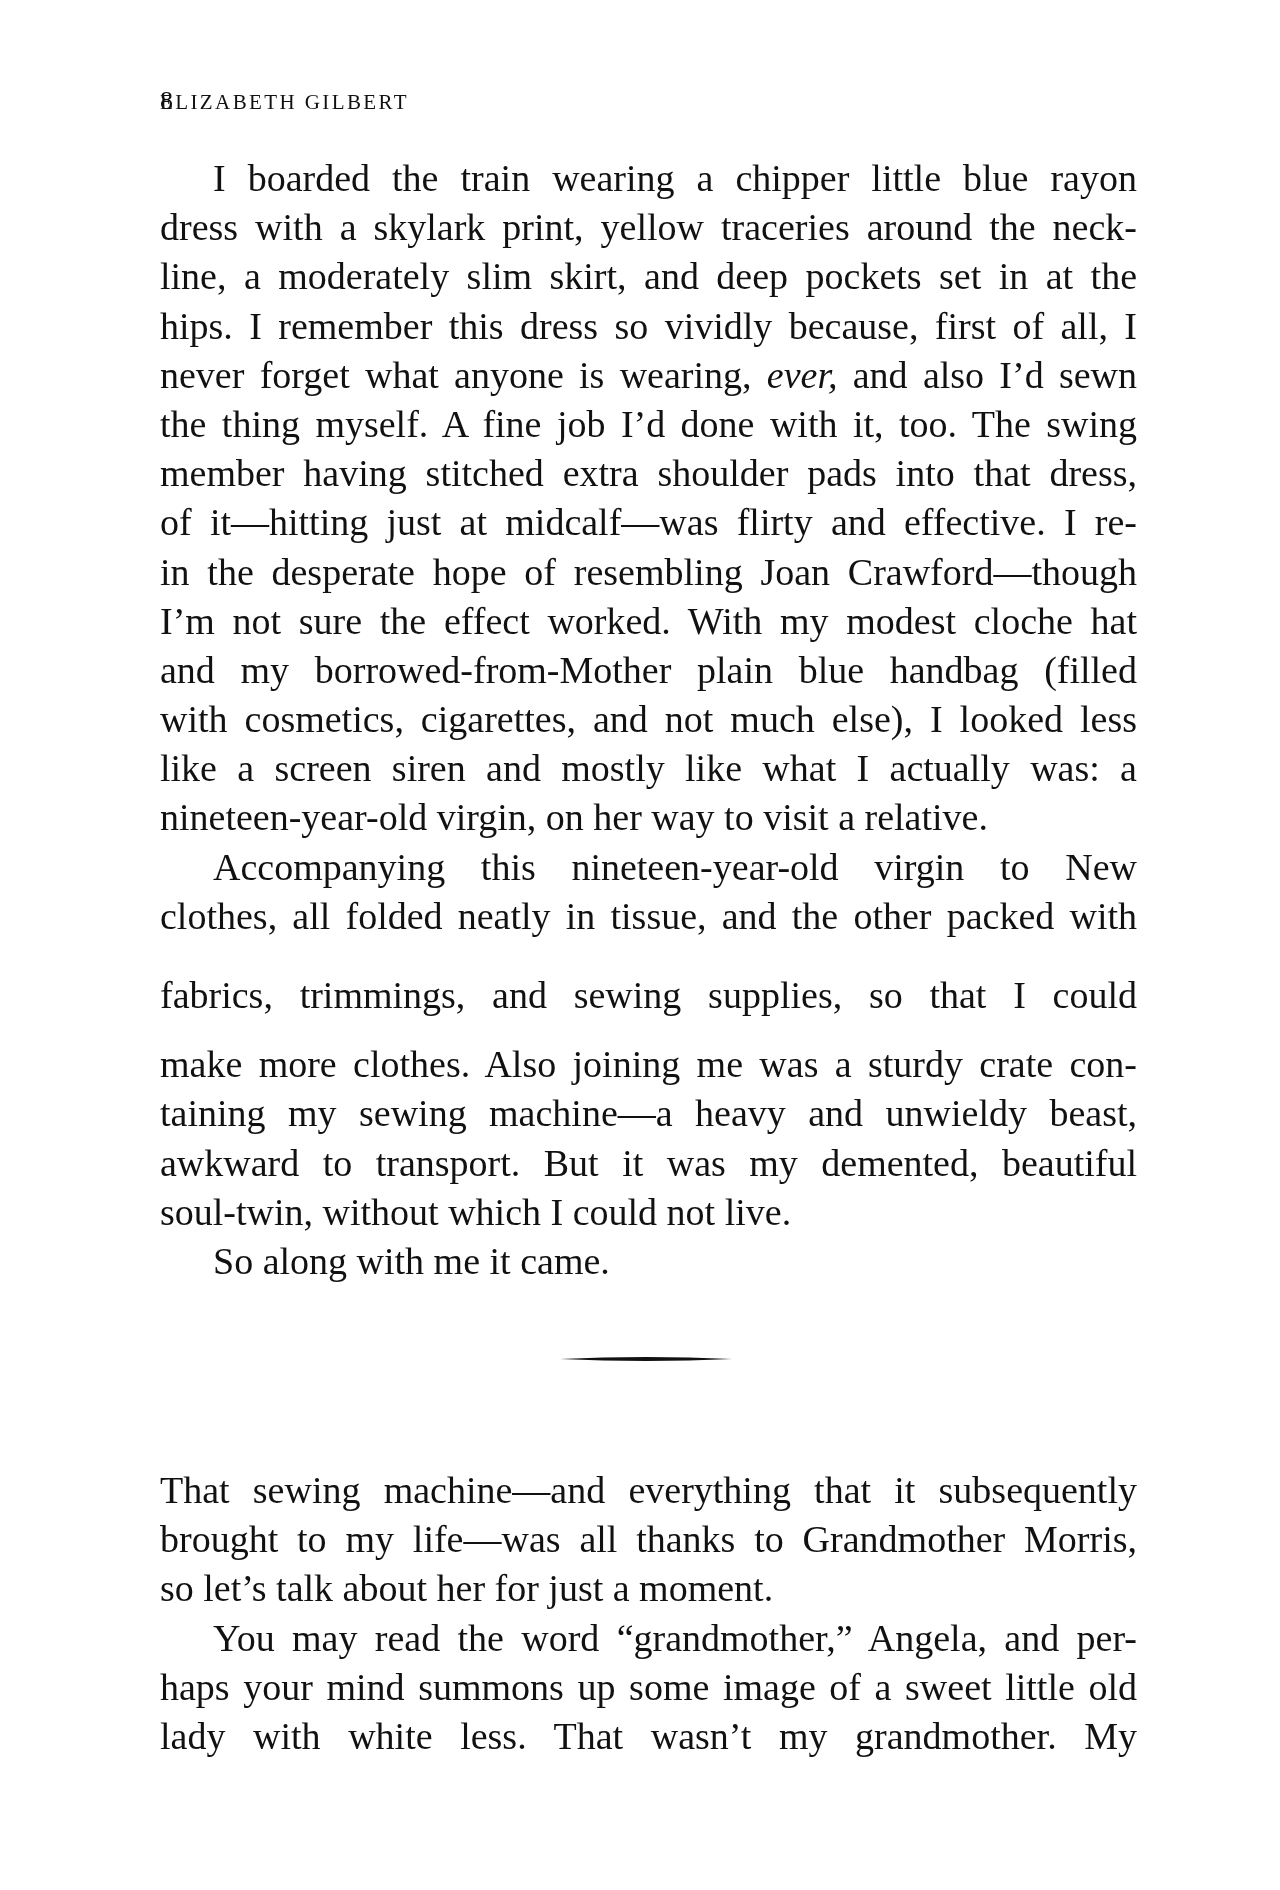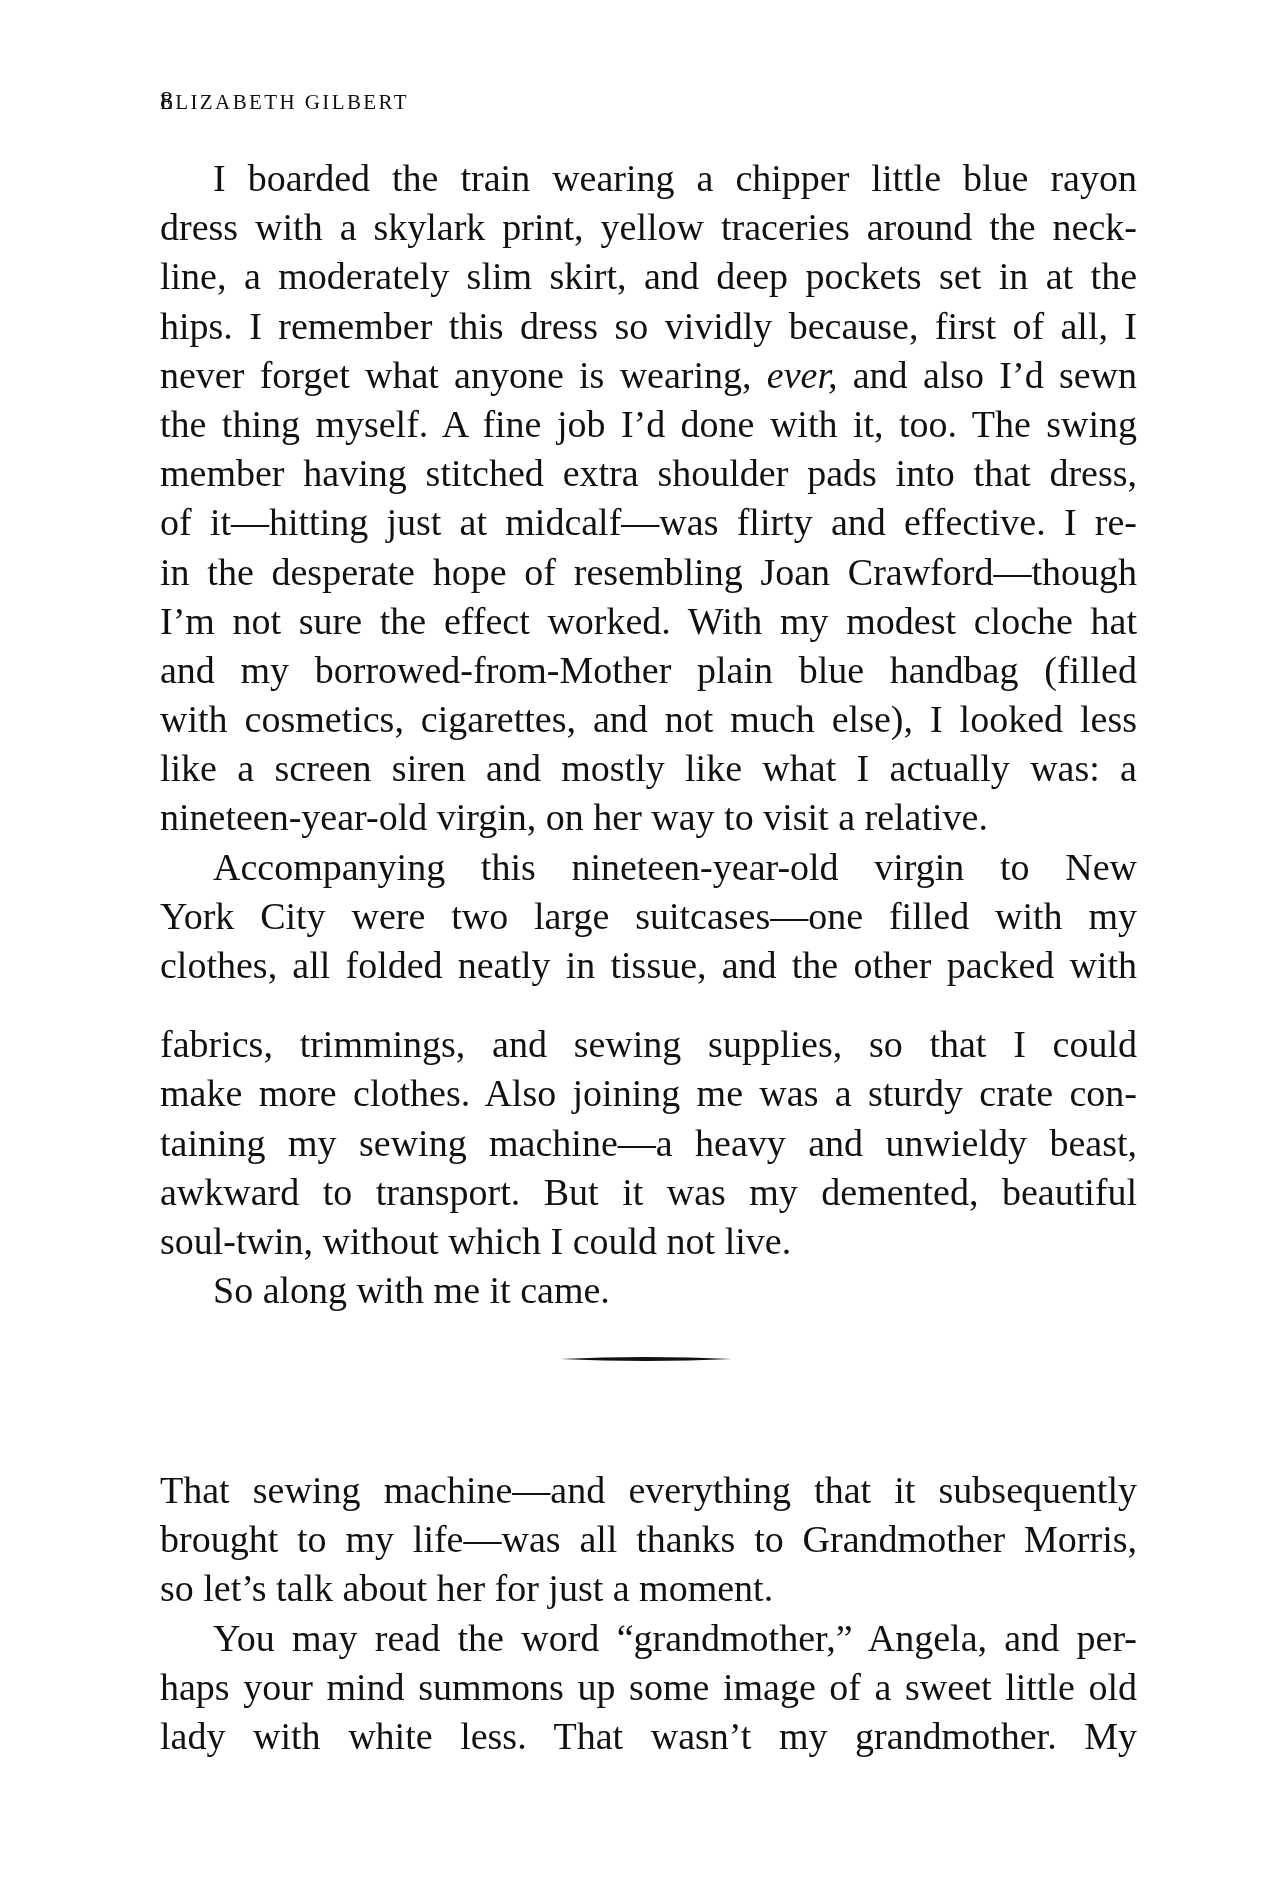--- a/index.html
+++ b/index.html
@@ -37,24 +37,23 @@
       <div class="line" style="white-space: nowrap;">of it—hitting just at midcalf—was flirty and effective. I re-</div>
       <div class="line" style="white-space: nowrap;">in the desperate hope of resembling Joan Crawford—though</div>
       <div class="line" style="white-space: nowrap;">I’m not sure the effect worked. With my modest cloche hat</div>
       <div class="line" style="white-space: nowrap;">and my borrowed-from-Mother plain blue handbag (filled</div>
       <div class="line" style="white-space: nowrap;">with cosmetics, cigarettes, and not much else), I looked less</div>
       <div class="line" style="white-space: nowrap;">like a screen siren and mostly like what I actually was: a</div>
       <div class="line last" style="white-space: nowrap;">nineteen-year-old virgin, on her way to visit a relative.</div>
     </div>
     <div>
       <div class="line indent" style="white-space: nowrap;">Accompanying this nineteen-year-old virgin to New</div>
-      <div class="line" style="white-space: nowrap;">York City were two large suitcases—one filled with my</div>
       <div class="line" style="white-space: nowrap;">clothes, all folded neatly in tissue, and the other packed with</div>
       <div class="line" style="white-space: nowrap; margin-top: 30px;">fabrics, trimmings, and sewing supplies, so that I could</div>
-      <div class="line" style="white-space: nowrap;">make more clothes. Also joining me was a sturdy crate con-</div>
+      <div class="line" style="white-space: nowrap; margin-top: 20px;">make more clothes. Also joining me was a sturdy crate con-</div>
       <div class="line" style="white-space: nowrap;">taining my sewing machine—a heavy and unwieldy beast,</div>
       <div class="line" style="white-space: nowrap;">awkward to transport. But it was my demented, beautiful</div>
       <div class="line last" style="white-space: nowrap;">soul-twin, without which I could not live.</div>
     </div>
     <div>
       <div class="line indent last" style="white-space: nowrap;">So along with me it came.</div>
     </div>
   </div>
 
 <svg class="ornament" viewBox="0 0 172 10" preserveAspectRatio="none">

